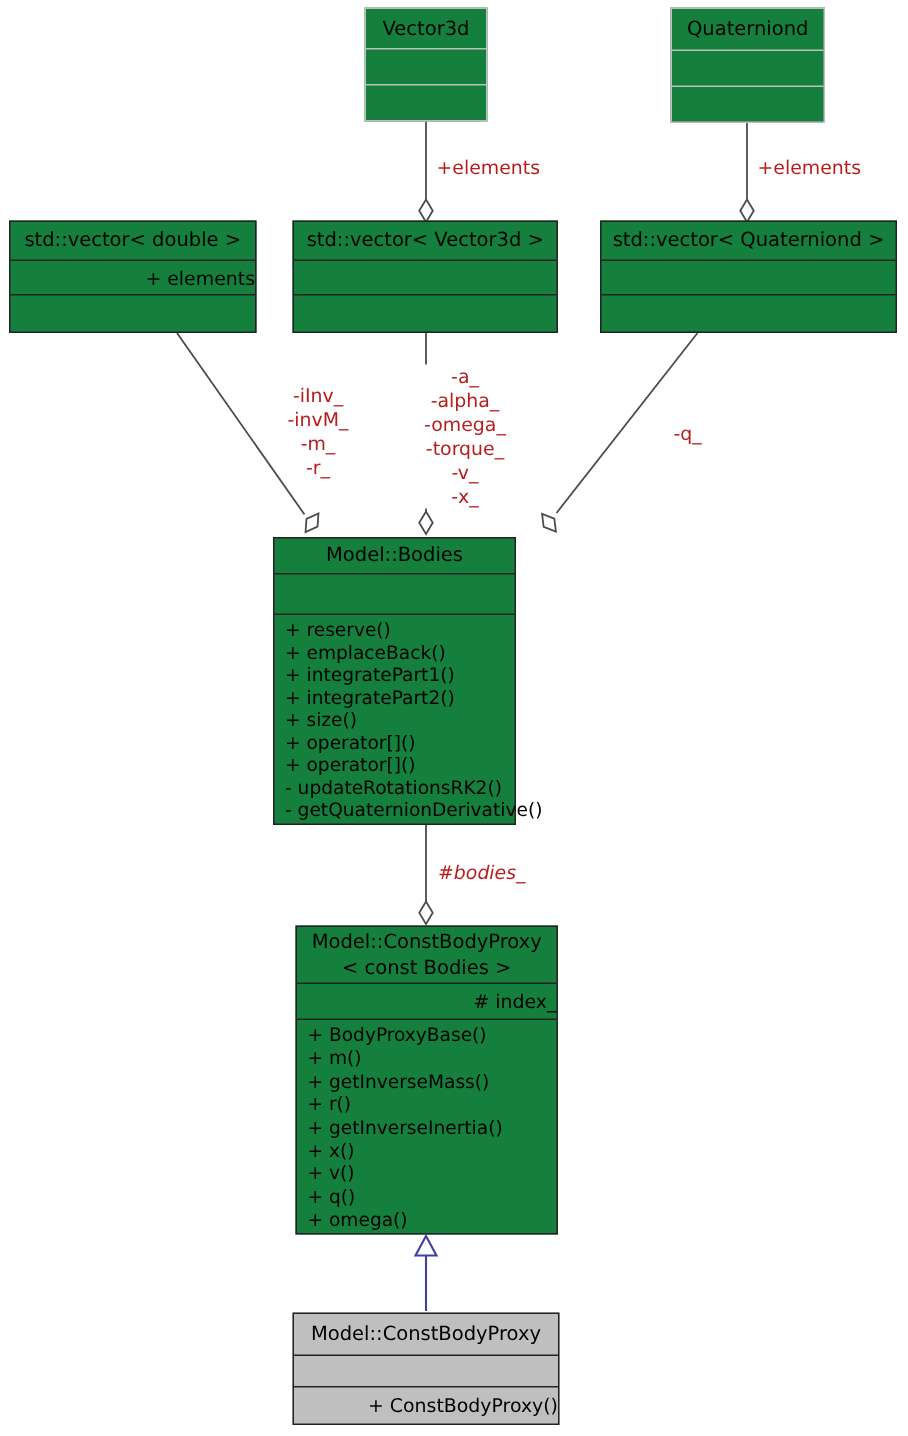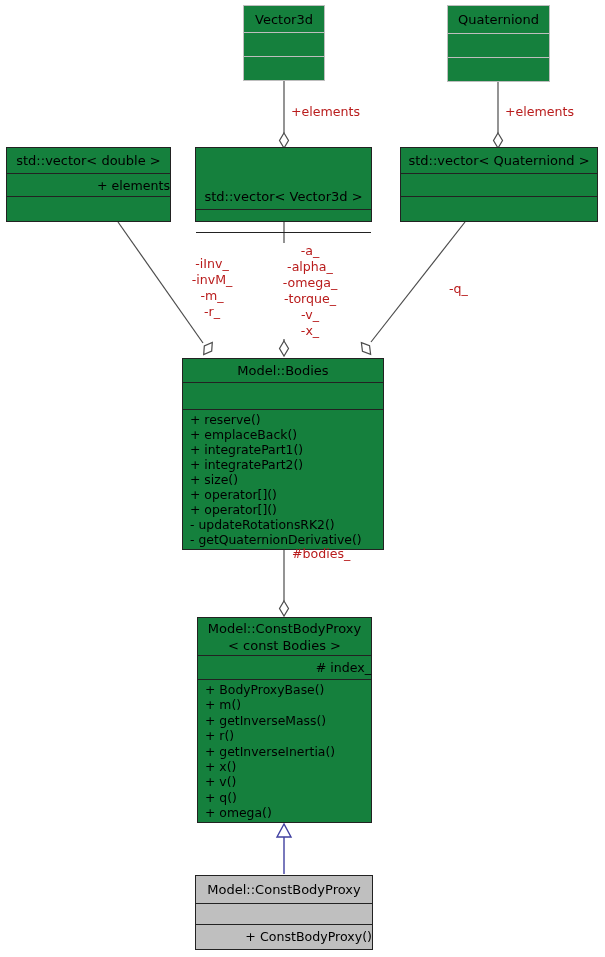--- a/index.html
+++ b/index.html
@@ -72,36 +72,36 @@
     <div class="uml-title" style="height:25px;">
         <span>std::vector&lt; double &gt;</span>
       </div>
     <div class="sep compartment attr-line" style="height:23px;">
         <span>+ elements</span>
       </div>
     <div class="sep compartment" style="height:22px;"></div>
   </div>
 
   <div class="uml-box" style="left:195px;top:147px;width:177px;height:75px;">
-    <div class="uml-title" style="height:25px;margin-top:36px;">
+    <div class="uml-title" style="height:25px;">
         <span>std::vector&lt; Vector3d &gt;</span>
       </div>
     <div class="sep compartment" style="height:23px;"></div>
     <div class="sep compartment" style="height:22px;"></div>
   </div>
 
   <div class="uml-box" style="left:400px;top:147px;width:198px;height:75px;">
     <div class="uml-title" style="height:25px;">
         <span>std::vector&lt; Quaterniond &gt;</span>
       </div>
     <div class="sep compartment" style="height:23px;"></div>
     <div class="sep compartment" style="height:22px;"></div>
   </div>
 
-  <div class="uml-box" style="left:182px;top:358px;width:202px;height:192px;">
+  <div class="uml-box" style="left:182px;top:358px;width:162px;height:192px;">
     <div class="uml-title" style="height:23px;">
         <span>Model::Bodies</span>
       </div>
     <div class="sep compartment" style="height:27px;"></div>
     <div class="sep compartment" style="padding-top:2px;">
       <div class="member-line">+ reserve()</div>
       <div class="member-line">+ emplaceBack()</div>
       <div class="member-line">+ integratePart1()</div>
       <div class="member-line">+ integratePart2()</div>
       <div class="member-line">+ size()</div>
@@ -156,15 +156,15 @@
   <div class="edge-label stack" style="left:250px;top:243px;width:120px;background:#fff;">
     <div>-a_</div>
     <div>-alpha_</div>
     <div>-omega_</div>
     <div>-torque_</div>
     <div>-v_</div>
     <div>-x_</div>
   </div>
 
   <div class="edge-label" style="left:449px;top:281px;">-q_</div>
-  <div class="edge-label" style="left:292px;top:546px;">#bodies_</div>
+  <div class="edge-label" style="left:292px;top:574px;font-style:italic;">#bodies_</div>
 
 </div>
 
 </body></html>

